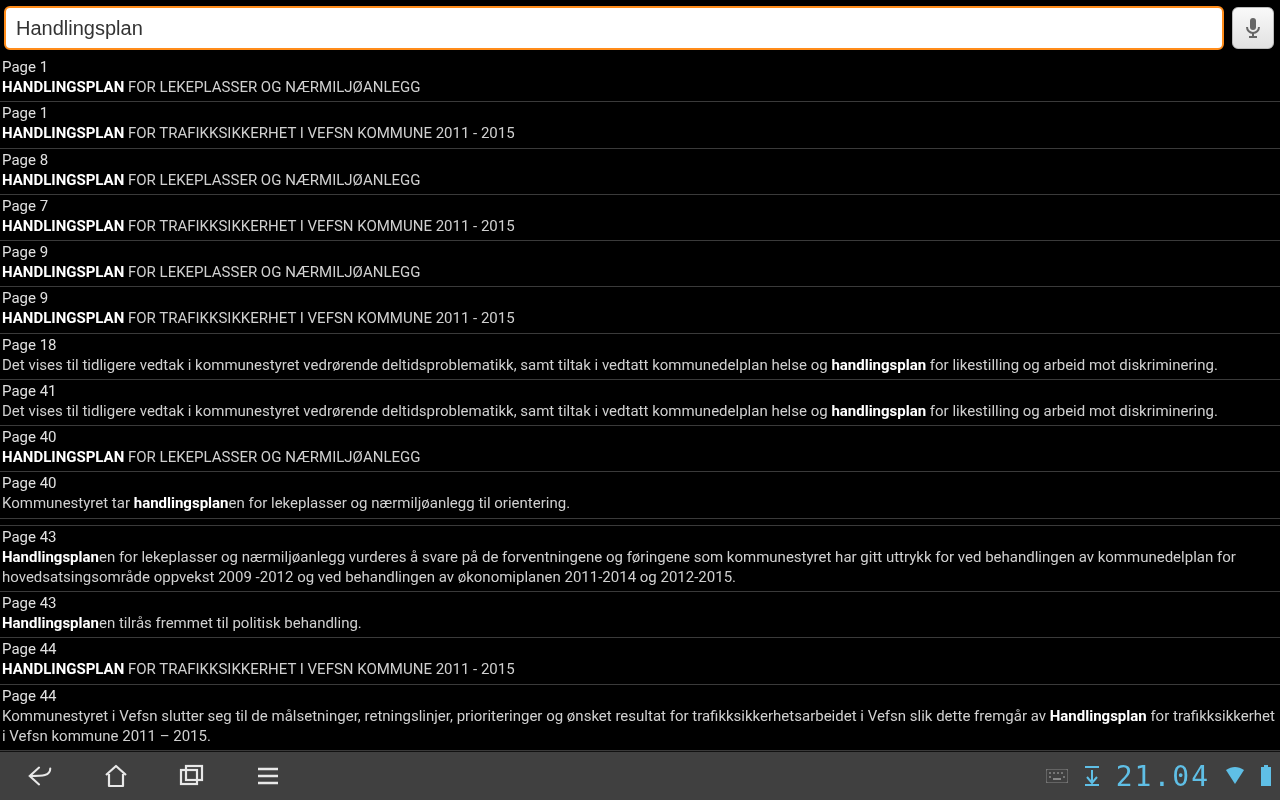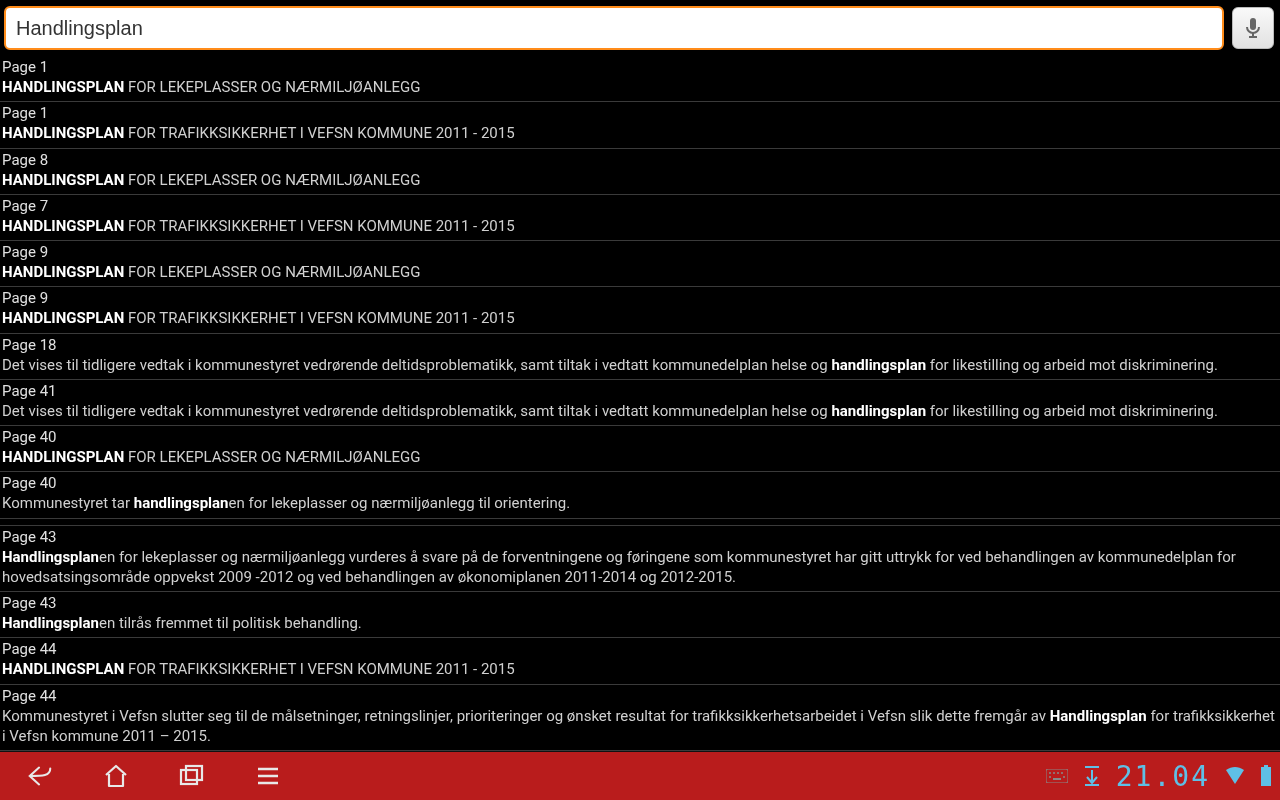--- a/index.html
+++ b/index.html
@@ -4,21 +4,21 @@
 <style>
   html,body{margin:0;padding:0;width:1280px;height:800px;background:#000;color:#e8e8e8;font-family:"Segoe UI",Roboto,Arial,sans-serif;overflow:hidden}
   .searchbar{display:flex;align-items:center;gap:8px;padding:6px 6px 6px 4px;background:#000}
   .search-input{flex:1;height:40px;border:2px solid #ff8c1a;border-radius:6px;background:#fff;color:#333;font-size:20px;padding:0 10px;outline:none}
   .mic-btn{width:40px;height:40px;border:1px solid #bbb;border-radius:6px;background:linear-gradient(#f9f9f9,#e2e2e2);display:flex;align-items:center;justify-content:center;color:#555}
   .results{height:698px;overflow:hidden}
   .result{border-bottom:1px solid #3a3a3a;padding:2px 2px 4px 2px}
   .page-label{font-weight:400;color:#e0e0e0;font-size:15px}
   .snippet{color:#d0d0d0;font-size:15px;line-height:1.35;margin-top:1px}
   .snippet b{font-weight:700;color:#fff}
-  .navbar{position:absolute;left:0;right:0;bottom:0;height:48px;background:#b91c1c;display:flex;align-items:center;justify-content:space-between;padding:0 8px;border-top:1px solid #111}
+  .navbar{position:absolute;left:0;right:0;bottom:0;height:48px;background:#404040;display:flex;align-items:center;justify-content:space-between;padding:0 8px;border-top:1px solid #111}
   .nav-left{display:flex;gap:48px;align-items:center;padding-left:18px}
   .nav-icon{color:#e8e8e8;width:28px;height:28px;display:flex;align-items:center;justify-content:center}
   .nav-right{display:flex;align-items:center;gap:14px;color:#5fbfe6}
   .clock{font-family:monospace;font-size:28px;letter-spacing:2px;color:#5fbfe6}
   .tray-icon{color:#5fbfe6}
   .kbd-icon{color:#888}
   svg{display:block}
 </style>
 </head>
 <body>

